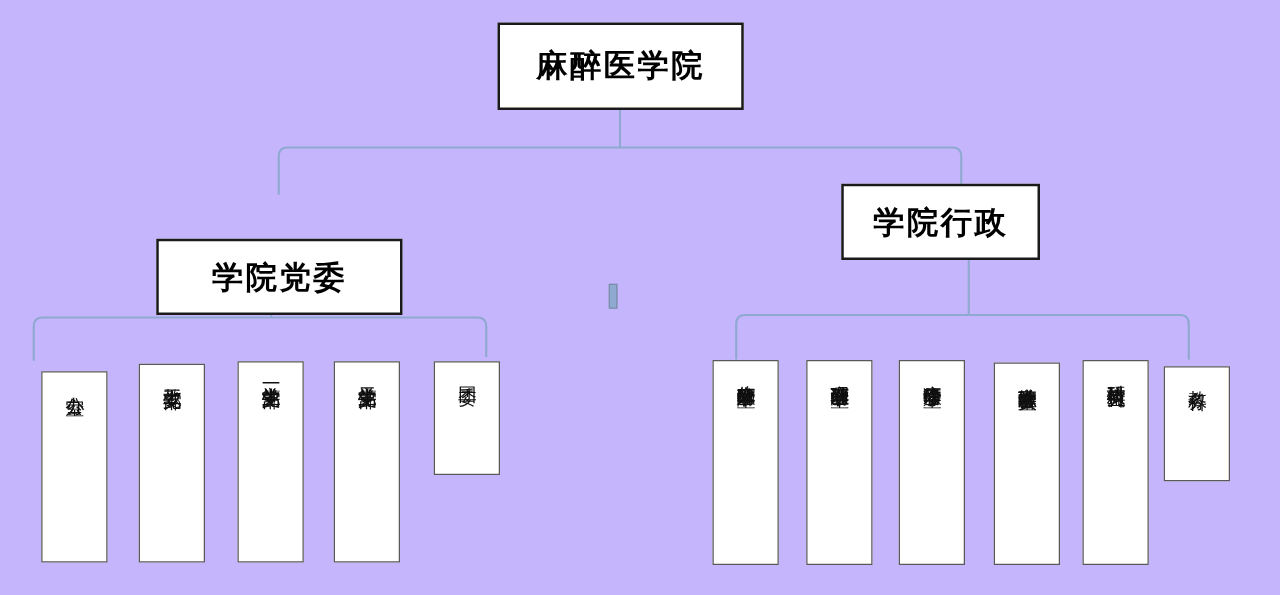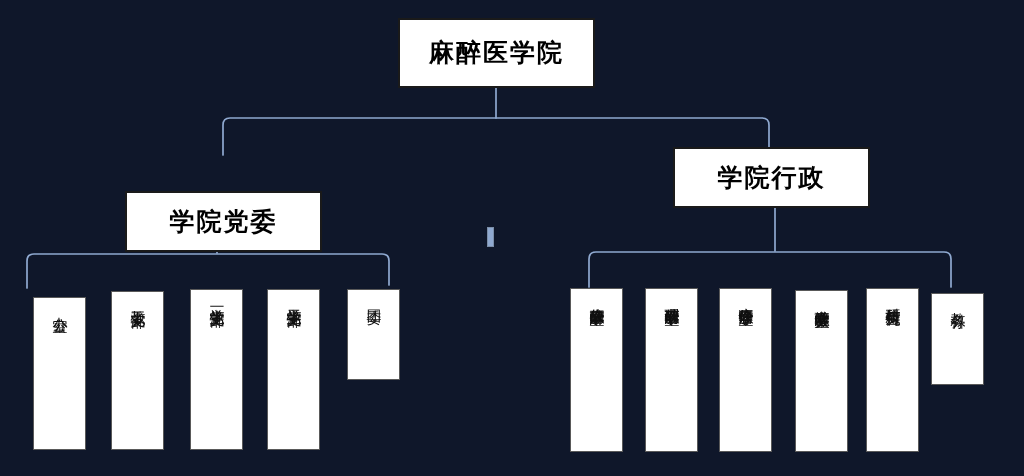--- a/index.html
+++ b/index.html
@@ -9,21 +9,21 @@
     background: #ffffff;
   }
   body {
     font-family: "DejaVu Sans", "Liberation Sans", sans-serif;
     color: #000000;
   }
   #org-chart {
     position: relative;
     width: 1024px;
     height: 476px;
-    background: #0f172a;
+    background: #c4b5fd;
     overflow: hidden;
   }
   .connector-layer {
     position: absolute;
     left: 0;
     top: 0;
     width: 1024px;
     height: 476px;
     pointer-events: none;
   }
@@ -96,21 +96,21 @@
   <div class="stray-mark" style="left:487px; top:227px; width:7px; height:20px;"></div>
 
   <div class="node node-root" style="left:398px; top:18px; width:197px; height:70px;">
     <span class="node-label">麻醉医学院</span>
   </div>
 
   <div class="node node-branch" style="left:125px; top:155px; width:197px; height:61px;margin-top:36px;">
     <span class="node-label">学院党委</span>
   </div>
 
-  <div class="node node-branch" style="left:673px; top:147px; width:197px; height:61px;">
+  <div class="node node-branch" style="left:673px; top:147px; width:159px; height:61px;">
     <span class="node-label">学院行政</span>
   </div>
 
   <div class="node node-leaf" style="left:33px; top:297px; width:53px; height:153px;">
     <span class="node-label">办公室</span>
   </div>
 
   <div class="node node-leaf" style="left:111px; top:291px; width:53px; height:159px;">
     <span class="node-label">教工党支部</span>
   </div>

